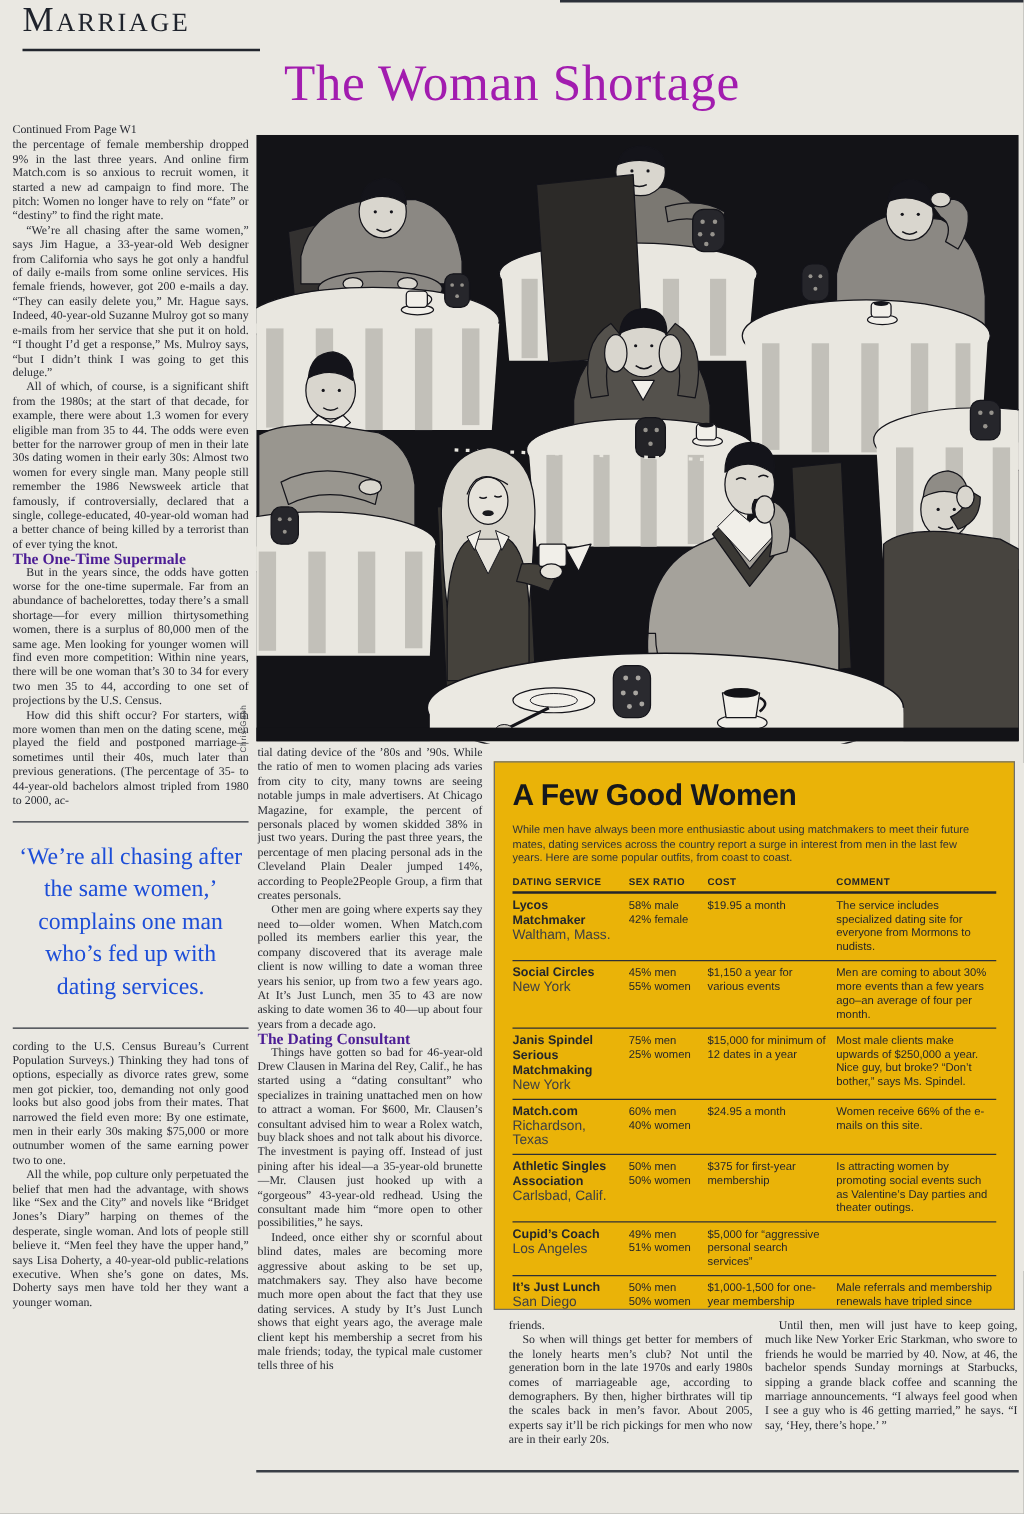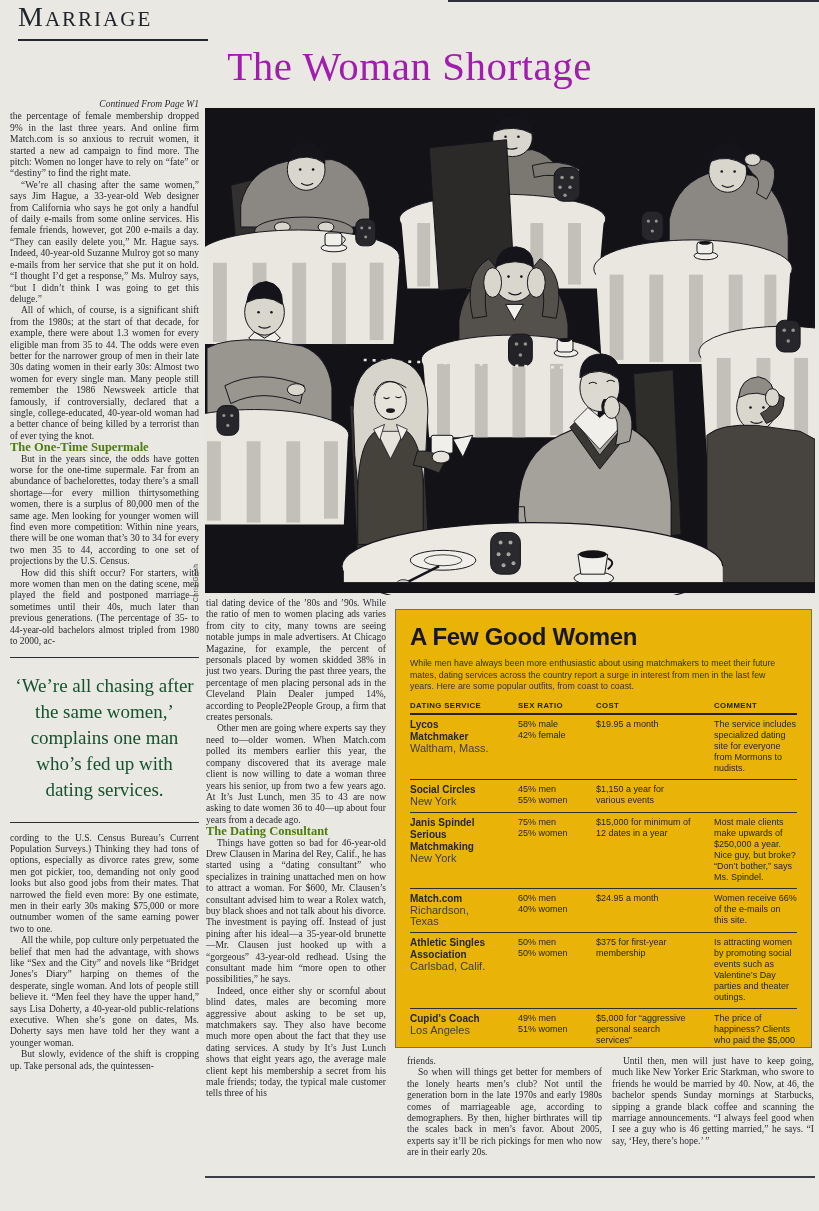--- a/index.html
+++ b/index.html
@@ -21,42 +21,42 @@
   }
   .illustration { position:absolute; left:205px; top:106px; width:610px; height:489px; }
   .illo-credit {
     position:absolute; left:192px; top:520px; height:82px;
     writing-mode:vertical-rl; transform:rotate(180deg);
     font-family:"Liberation Sans", sans-serif; font-size:6.5px; letter-spacing:0.6px; color:#4a4d52;
   }
   .body-col { position:absolute; font-size:9.5px; line-height:11.4px; text-align:justify; color:#262932; }
   .body-col p { margin:0; text-indent:11px; }
   .body-col p.noindent { text-indent:0; }
-  .continued { text-align:right; font-style:italic; text-indent:0 !important; margin-bottom:1px !important; }
-  .subhead { font-size:12.5px; font-weight:bold; margin:7px 0 3px; color:#4d7c0f; }
+  .continued { text-align:left; text-indent:0 !important; margin-bottom:1px !important; }
+  .subhead { font-size:12.5px; font-weight:bold; margin:7px 0 3px; color:#4c1d95; }
   .pull-quote {
     border-top:1.5px solid #2b2f38; border-bottom:1.5px solid #2b2f38;
     margin:9px 0 10px; padding:15px 2px 19px;
-    font-size:19px; line-height:26px; text-align:center; color:#14532d;
+    font-size:19px; line-height:26px; text-align:center; color:#1d4ed8;
   }
   .col1 { left:10px; top:99px; width:189px; height:1014px; overflow:hidden; }
   .col2 { left:206px; top:598px; width:180px; height:576px; overflow:hidden; }
   .col3 { left:407px; top:1056px; width:195px; height:118px; overflow:hidden; }
   .col4 { left:612px; top:1056px; width:202px; height:118px; overflow:hidden; }
   .bottom-rule { position:absolute; left:205px; top:1176px; width:610px; border-top:2px solid #3a3e46; }
   .sidebar {
     position:absolute; left:395px; top:609px; width:417px; height:439px;
     border:1px solid #70706a; box-sizing:border-box; background:#eab308;
     padding:11px 14px 0; overflow:hidden;
     font-family:"Liberation Sans", sans-serif; color:#24262b;
   }
   .sidebar-title { font-size:24px; font-weight:bold; letter-spacing:-0.3px; margin:2px 0 7px; color:#16181d; }
   .sidebar-intro { font-size:8.8px; line-height:11.6px; color:#303338; width:374px; }
   .stable { margin-top:8px; }
-  .shead, .srow { display:grid; grid-template-columns:88px 58px 98px 1fr; column-gap:20px; }
+  .shead, .srow { display:grid; grid-template-columns:88px 58px 98px 1fr; column-gap:5px; }
   .shead { font-size:7.8px; font-weight:bold; letter-spacing:0.4px; padding-bottom:3px; border-bottom:2px solid #24262b; }
   .srow { padding:4px 0 5px; border-bottom:1.5px solid #2e3036; font-size:9px; line-height:11px; }
   .srow .name { font-weight:bold; font-size:10px; line-height:12px; }
   .srow .loc { font-size:11px; color:#3c3f45; font-weight:normal; }
 </style>
 </head>
 <body>
 
 <div class="page">
   <div class="top-artifact"></div>
@@ -263,21 +263,20 @@
     <p class="continued">Continued From Page W1</p>
     <p class="noindent">the percentage of female membership dropped 9% in the last three years. And online firm Match.com is so anxious to recruit women, it started a new ad campaign to find more. The pitch: Women no longer have to rely on “fate” or “destiny” to find the right mate.</p>
     <p>“We’re all chasing after the same women,” says Jim Hague, a 33-year-old Web designer from California who says he got only a handful of daily e-mails from some online services. His female friends, however, got 200 e-mails a day. “They can easily delete you,” Mr. Hague says. Indeed, 40-year-old Suzanne Mulroy got so many e-mails from her service that she put it on hold. “I thought I’d get a response,” Ms. Mulroy says, “but I didn’t think I was going to get this deluge.”</p>
     <p>All of which, of course, is a significant shift from the 1980s; at the start of that decade, for example, there were about 1.3 women for every eligible man from 35 to 44. The odds were even better for the narrower group of men in their late 30s dating women in their early 30s: Almost two women for every single man. Many people still remember the 1986 Newsweek article that famously, if controversially, declared that a single, college-educated, 40-year-old woman had a better chance of being killed by a terrorist than of ever tying the knot.</p>
     <p class="subhead noindent">The One-Time Supermale</p>
     <p>But in the years since, the odds have gotten worse for the one-time supermale. Far from an abundance of bachelorettes, today there’s a small shortage—for every million thirtysomething women, there is a surplus of 80,000 men of the same age. Men looking for younger women will find even more competition: Within nine years, there will be one woman that’s 30 to 34 for every two men 35 to 44, according to one set of projections by the U.S. Census.</p>
     <p>How did this shift occur? For starters, with more women than men on the dating scene, men played the field and postponed marriage—sometimes until their 40s, much later than previous generations. (The percentage of 35- to 44-year-old bachelors almost tripled from 1980 to 2000, ac-</p>
     <div class="pull-quote">‘We’re all chasing after the same women,’ complains one man who’s fed up with dating services.</div>
     <p class="noindent">cording to the U.S. Census Bureau’s Current Population Surveys.) Thinking they had tons of options, especially as divorce rates grew, some men got pickier, too, demanding not only good looks but also good jobs from their mates. That narrowed the field even more: By one estimate, men in their early 30s making $75,000 or more outnumber women of the same earning power two to one.</p>
     <p>All the while, pop culture only perpetuated the belief that men had the advantage, with shows like “Sex and the City” and novels like “Bridget Jones’s Diary” harping on themes of the desperate, single woman. And lots of people still believe it. “Men feel they have the upper hand,” says Lisa Doherty, a 40-year-old public-relations executive. When she’s gone on dates, Ms. Doherty says men have told her they want a younger woman.</p>
-    <p>But slowly, evidence of the shift is cropping up. Take personal ads, the quintessen-</p>
   </div>
 
   <div class="body-col col2">
     <p class="noindent">tial dating device of the ’80s and ’90s. While the ratio of men to women placing ads varies from city to city, many towns are seeing notable jumps in male advertisers. At Chicago Magazine, for example, the percent of personals placed by women skidded 38% in just two years. During the past three years, the percentage of men placing personal ads in the Cleveland Plain Dealer jumped 14%, according to People2People Group, a firm that creates personals.</p>
     <p>Other men are going where experts say they need to—older women. When Match.com polled its members earlier this year, the company discovered that its average male client is now willing to date a woman three years his senior, up from two a few years ago. At It’s Just Lunch, men 35 to 43 are now asking to date women 36 to 40—up about four years from a decade ago.</p>
     <p class="subhead noindent">The Dating Consultant</p>
     <p>Things have gotten so bad for 46-year-old Drew Clausen in Marina del Rey, Calif., he has started using a “dating consultant” who specializes in training unattached men on how to attract a woman. For $600, Mr. Clausen’s consultant advised him to wear a Rolex watch, buy black shoes and not talk about his divorce. The investment is paying off. Instead of just pining after his ideal—a 35-year-old brunette—Mr. Clausen just hooked up with a “gorgeous” 43-year-old redhead. Using the consultant made him “more open to other possibilities,” he says.</p>
     <p>Indeed, once either shy or scornful about blind dates, males are becoming more aggressive about asking to be set up, matchmakers say. They also have become much more open about the fact that they use dating services. A study by It’s Just Lunch shows that eight years ago, the average male client kept his membership a secret from his male friends; today, the typical male customer tells three of his</p>
   </div>
 
@@ -301,20 +300,21 @@
         <div>$19.95 a month</div>
         <div>The service includes specialized dating site for everyone from Mormons to nudists.</div>
       </div>
       <div class="srow">
         <div><span class="name">Social Circles</span><div class="loc">New York</div></div>
         <div>
             <div>45% men</div>
             <div>55% women</div>
           </div>
         <div>$1,150 a year for various events</div>
+        <div>Men are coming to about 30% more events than a few years ago–an average of four per month.</div>
       </div>
       <div class="srow">
         <div><span class="name">Janis Spindel Serious Matchmaking</span><div class="loc">New York</div></div>
         <div>
             <div>75% men</div>
             <div>25% women</div>
           </div>
         <div>$15,000 for minimum of 12 dates in a year</div>
         <div>Most male clients make upwards of $250,000 a year. Nice guy, but broke? “Don’t bother,” says Ms. Spindel.</div>
       </div>
@@ -336,21 +336,20 @@
         <div>$375 for first-year membership</div>
         <div>Is attracting women by promoting social events such as Valentine’s Day parties and theater outings.</div>
       </div>
       <div class="srow">
         <div><span class="name">Cupid’s Coach</span><div class="loc">Los Angeles</div></div>
         <div>
             <div>49% men</div>
             <div>51% women</div>
           </div>
         <div>$5,000 for “aggressive personal search services”</div>
-        <div>The price of happiness? Clients who paid the $5,000 fee and find a mate have to pay an additional $5,000 fee.</div>
       </div>
       <div class="srow">
         <div><span class="name">It’s Just Lunch</span><div class="loc">San Diego</div></div>
         <div>
             <div>50% men</div>
             <div>50% women</div>
           </div>
         <div>$1,000-1,500 for one-year membership</div>
         <div>Male referrals and membership renewals have tripled since 1998.</div>
       </div>

